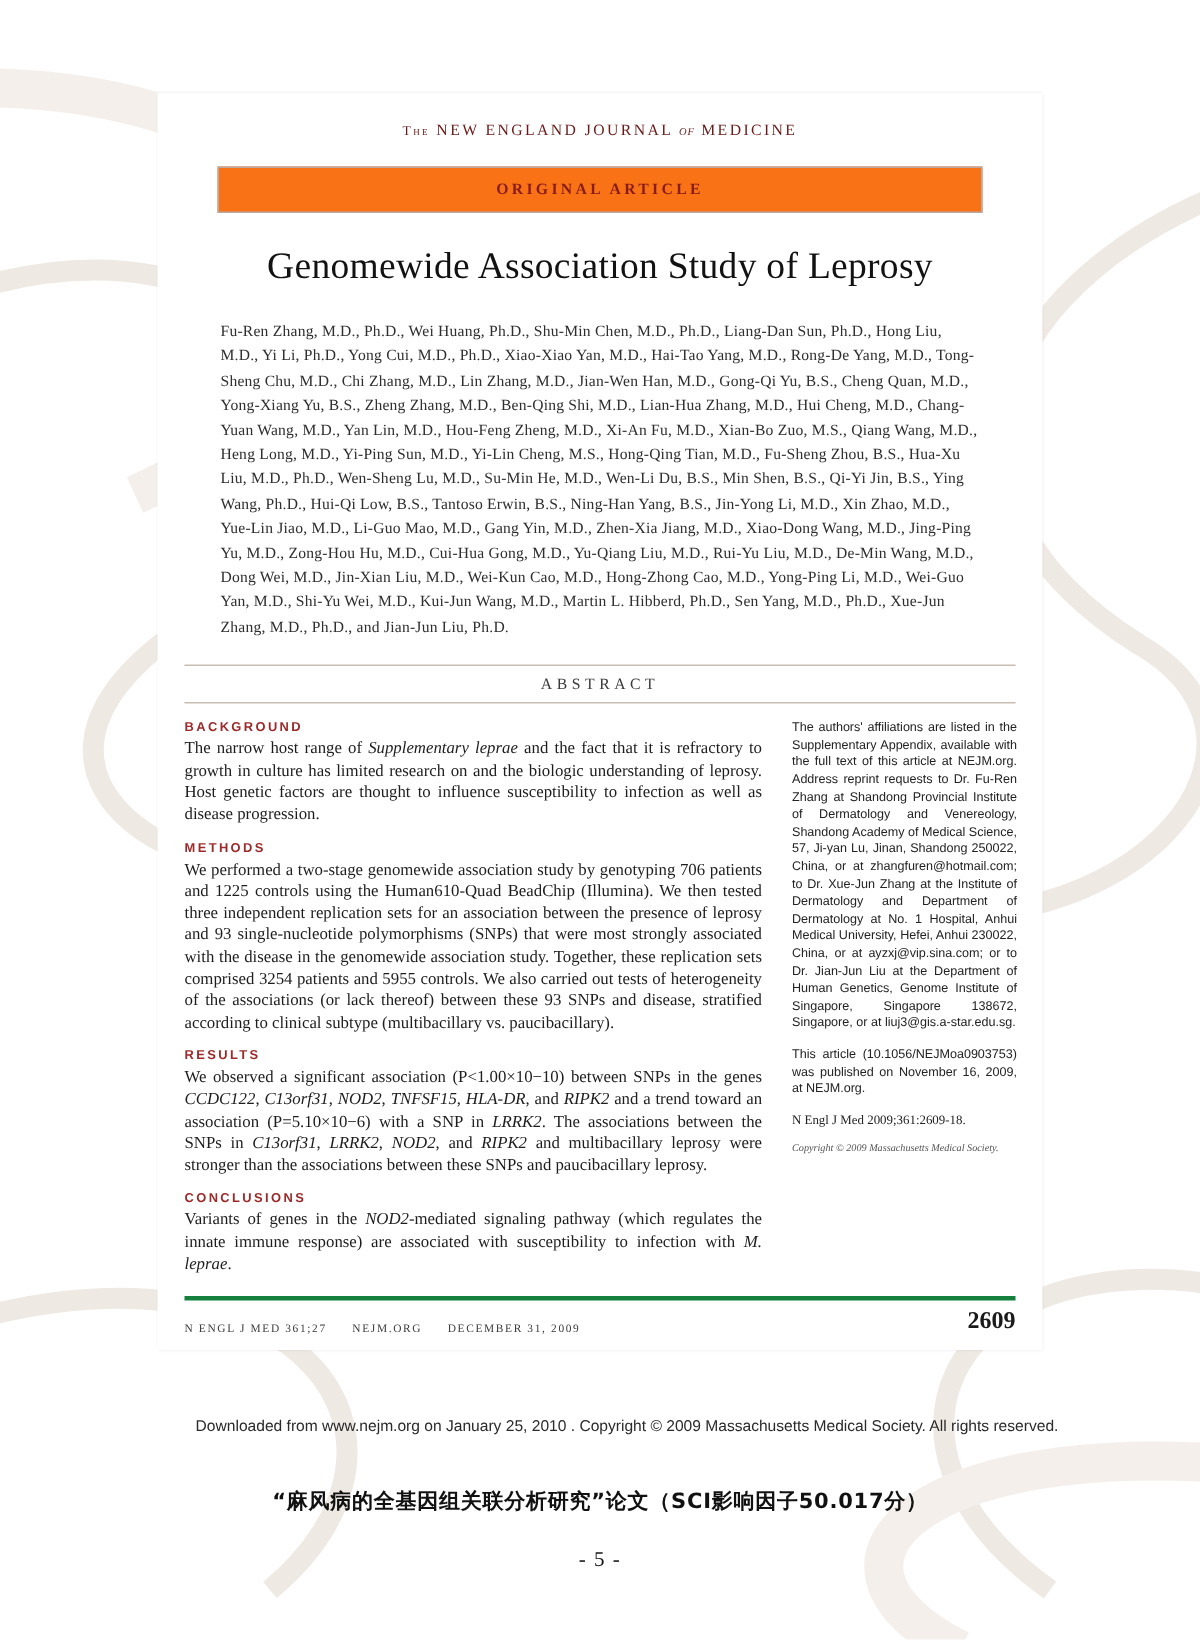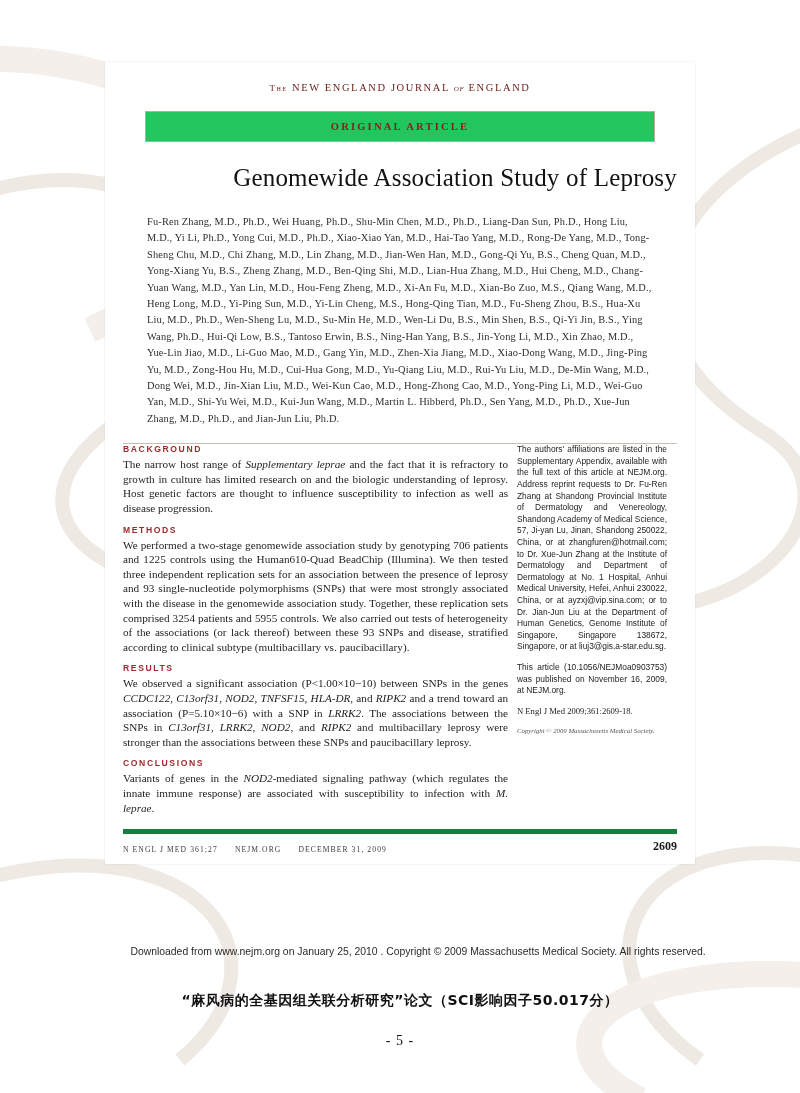--- a/index.html
+++ b/index.html
@@ -54,32 +54,32 @@
     margin: 6px 0 18px 0;
   }
   .masthead .the { font-size: 9px; }
   .masthead .of { font-style: italic; letter-spacing: 0.6px; text-align: center; }
 
   .oa-box {
     border: 1px solid #b9a9a0;
     margin: 0 22px 22px 22px;
     padding: 9px 0 9px 0;
     text-align: center;
-    background: #22c55e;
+    background: #f97316;
   }
   .oa-box .inner {
     font-variant: small-caps;
     letter-spacing: 2.2px;
     font-size: 10.5px;
     color: #8a1b1b;
     font-weight: 700;
   }
 
   .title {
-    text-align: right;
+    text-align: center;
     font-size: 25px;
     font-weight: 400;
     letter-spacing: 0.2px;
     color: #121212;
     margin: 6px 0 22px 0;
     font-family: "Liberation Serif", serif;
   }
 
   .authors {
     text-align: left;
@@ -103,21 +103,21 @@
     letter-spacing: 3px;
     font-size: 10.5px;
     color: #3a3a3a;
     padding: 7px 0 6px 0;
     border-bottom: 1px solid #c9bdb4;
     margin-bottom: 10px;
   }
 
   .body-cols {
     display: flex;
-    gap: 5px;
+    gap: 16px;
   }
   .col-main {
     width: 385px;
     flex: 0 0 385px;
   }
   .col-side {
     width: 150px;
     flex: 0 0 150px;
     border-left: 0;
     padding-left: 4px;
@@ -162,34 +162,34 @@
     color: #555;
     font-style: italic;
     line-height: 9px;
     font-family: "Liberation Serif", serif;
   }
 
   .footer-row {
     display: flex;
     align-items: flex-end;
     justify-content: space-between;
-    border-top: 5px solid #15803d;
+    border-top: 3px solid #15803d;
     margin-top: 12px;
     padding-top: 5px;
     gap: 29px;
   }
   .footer-left {
     font-variant: small-caps;
     font-size: 7.6px;
     letter-spacing: 1.1px;
     color: #3b3b3b;
   }
   .footer-left span { margin-right: 14px; }
   .page-no {
-    font-size: 12px;
+    font-size: 16px;
     font-weight: 700;
     color: #1a1a1a;
     font-family: Liberation Serif, serif;
   }
 
   
   .download-line {
     position: absolute;
     left: 0;
     right: 0;
@@ -244,32 +244,33 @@
 </svg>
 
 <div class="page">
 
   <div class="article">
 
     <div class="masthead">
       <span class="the">The</span>
       <span>NEW ENGLAND JOURNAL</span>
       <span class="of">of</span>
-      <span>ENGLAND</span>
+      <span>MEDICINE</span>
     </div>
 
     <div class="oa-box">
       <div class="inner">ORIGINAL ARTICLE</div>
     </div>
 
     <h1 class="title">Genomewide Association Study of Leprosy</h1>
 
     <div class="authors">Fu-Ren Zhang, M.D., Ph.D., Wei Huang, Ph.D., Shu-Min Chen, M.D., Ph.D., Liang-Dan Sun, Ph.D., Hong Liu, M.D., Yi Li, Ph.D., Yong Cui, M.D., Ph.D., Xiao-Xiao Yan, M.D., Hai-Tao Yang, M.D., Rong-De Yang, M.D., Tong-Sheng Chu, M.D., Chi Zhang, M.D., Lin Zhang, M.D., Jian-Wen Han, M.D., Gong-Qi Yu, B.S., Cheng Quan, M.D., Yong-Xiang Yu, B.S., Zheng Zhang, M.D., Ben-Qing Shi, M.D., Lian-Hua Zhang, M.D., Hui Cheng, M.D., Chang-Yuan Wang, M.D., Yan Lin, M.D., Hou-Feng Zheng, M.D., Xi-An Fu, M.D., Xian-Bo Zuo, M.S., Qiang Wang, M.D., Heng Long, M.D., Yi-Ping Sun, M.D., Yi-Lin Cheng, M.S., Hong-Qing Tian, M.D., Fu-Sheng Zhou, B.S., Hua-Xu Liu, M.D., Ph.D., Wen-Sheng Lu, M.D., Su-Min He, M.D., Wen-Li Du, B.S., Min Shen, B.S., Qi-Yi Jin, B.S., Ying Wang, Ph.D., Hui-Qi Low, B.S., Tantoso Erwin, B.S., Ning-Han Yang, B.S., Jin-Yong Li, M.D., Xin Zhao, M.D., Yue-Lin Jiao, M.D., Li-Guo Mao, M.D., Gang Yin, M.D., Zhen-Xia Jiang, M.D., Xiao-Dong Wang, M.D., Jing-Ping Yu, M.D., Zong-Hou Hu, M.D., Cui-Hua Gong, M.D., Yu-Qiang Liu, M.D., Rui-Yu Liu, M.D., De-Min Wang, M.D., Dong Wei, M.D., Jin-Xian Liu, M.D., Wei-Kun Cao, M.D., Hong-Zhong Cao, M.D., Yong-Ping Li, M.D., Wei-Guo Yan, M.D., Shi-Yu Wei, M.D., Kui-Jun Wang, M.D., Martin L. Hibberd, Ph.D., Sen Yang, M.D., Ph.D., Xue-Jun Zhang, M.D., Ph.D., and Jian-Jun Liu, Ph.D.</div>
 
     <hr class="rule">
+    <div class="abstract-head">ABSTRACT</div>
 
     <div class="body-cols">
 
       <div class="col-main">
 
         <div class="sec-label">BACKGROUND</div>
         <p class="para">The narrow host range of <i>Supplementary leprae</i> and the fact that it is refractory to growth in culture has limited research on and the biologic understanding of leprosy. Host genetic factors are thought to influence susceptibility to infection as well as disease progression.</p>
 
         <div class="sec-label">METHODS</div>
         <p class="para">We performed a two-stage genomewide association study by genotyping 706 patients and 1225 controls using the Human610-Quad BeadChip (Illumina). We then tested three independent replication sets for an association between the presence of leprosy and 93 single-nucleotide polymorphisms (SNPs) that were most strongly associated with the disease in the genomewide association study. Together, these replication sets comprised 3254 patients and 5955 controls. We also carried out tests of heterogeneity of the associations (or lack thereof) between these 93 SNPs and disease, stratified according to clinical subtype (multibacillary vs. paucibacillary).</p>

